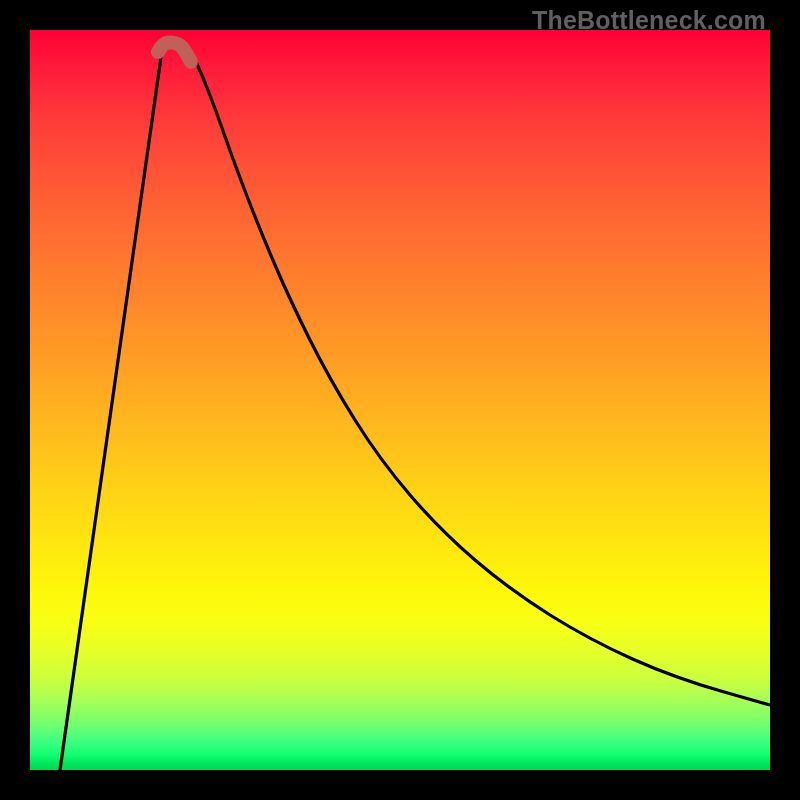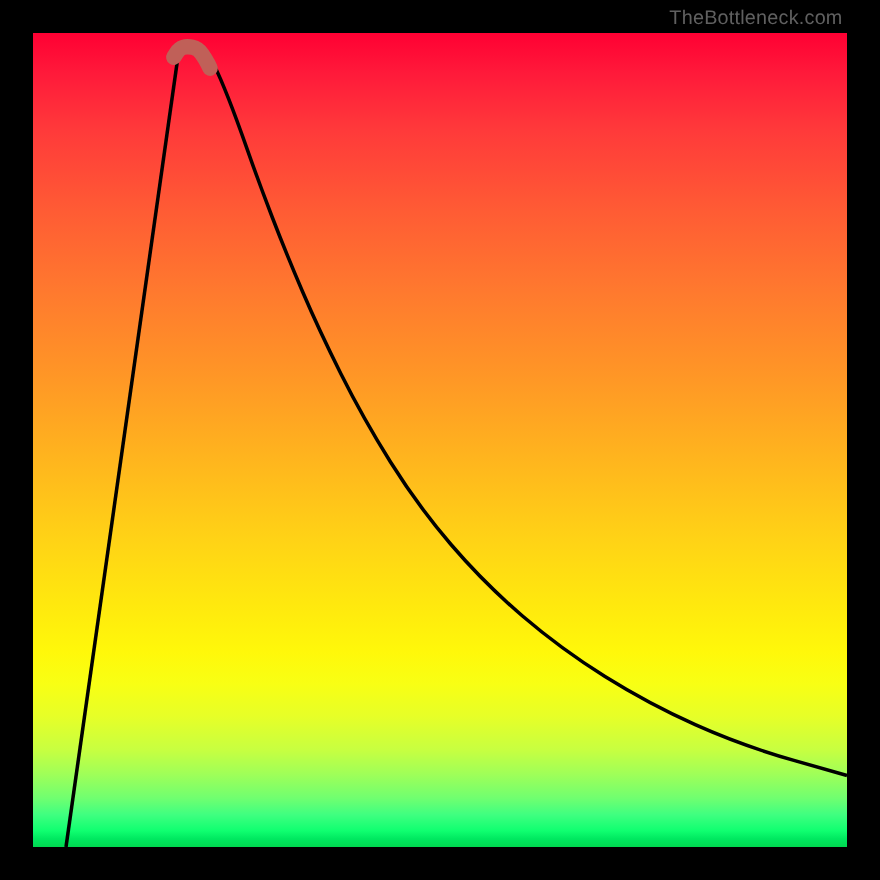--- a/index.html
+++ b/index.html
@@ -45,22 +45,22 @@
       #10ff70 98%,
       #00e860 99%,
       #00d850 100%
     );
   }
   .watermark {
     position: absolute;
     top: 6px;
     right: 34px;
     color: #606060;
-    font-size: 18px;
-    font-weight: 400;
+    font-size: 25px;
+    font-weight: 700;
     letter-spacing: 0.2px;
     user-select: none;
   }
   svg.curve {
     position: absolute;
     left: 0;
     top: 0;
     width: 740px;
     height: 740px;
     overflow: visible;

